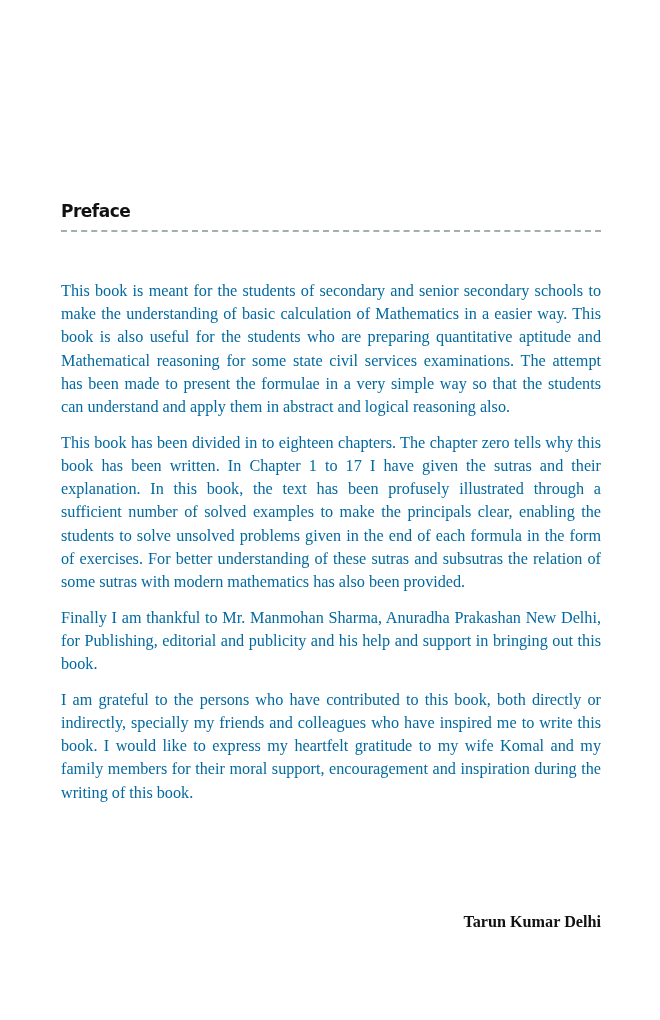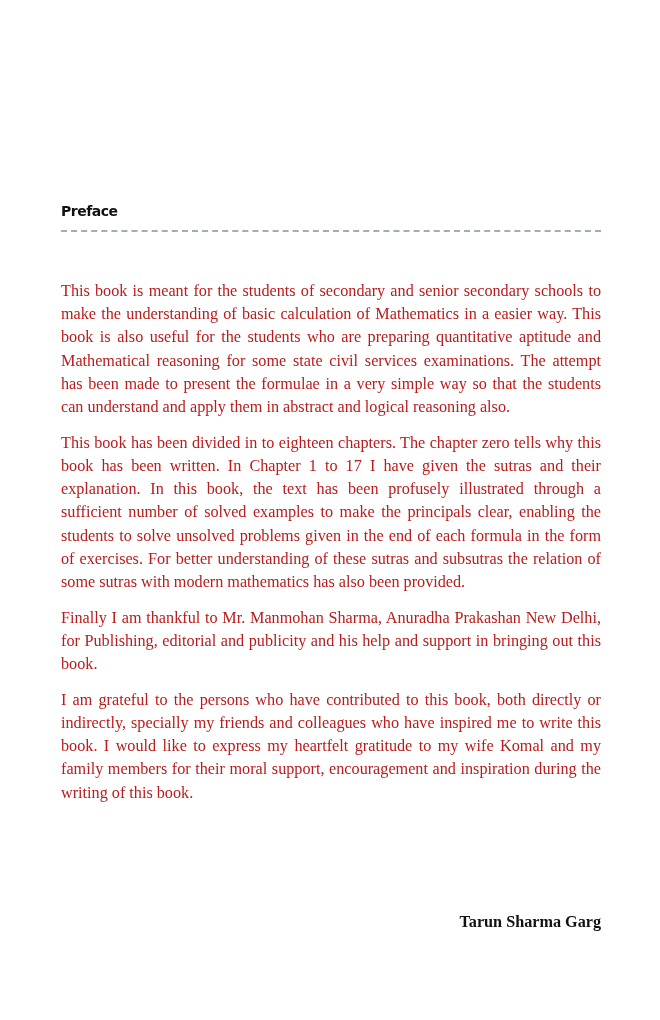--- a/index.html
+++ b/index.html
@@ -19,42 +19,42 @@
       top: 0;
       width: 540px;
     }
     .title {
       position: absolute;
       top: 196px;
       left: 0;
       margin: 0;
       font-family: "DejaVu Sans", "Liberation Sans", sans-serif;
       font-weight: bold;
-      font-size: 14px;
+      font-size: 17px;
       letter-spacing: -0.5px;
       color: #111111;
       line-height: 30px;
     }
     .rule {
       position: absolute;
       top: 230px;
       left: 0;
       width: 540px;
       height: 0;
       border-top: 2px dashed #a3afaf;
     }
     .body {
       position: absolute;
       top: 280px;
       left: 0;
       width: 540px;
       font-family: "Liberation Serif", "DejaVu Serif", serif;
       font-size: 16.2px;
       line-height: 23.2px;
-      color: #b91c1c;
+      color: #0369a1;
     }
     .para {
       margin: 0 0 12.5px 0;
       text-align: justify;
     }
     .signature {
       position: absolute;
       top: 911px;
       right: 0;
       font-family: "Liberation Serif", "DejaVu Serif", serif;
@@ -71,14 +71,14 @@
   <h1 class="title">Preface</h1>
   <div class="rule"></div>
 
   <div class="body">
     <p class="para">This book is meant for the students of secondary and senior secondary schools to make the understanding of basic calculation of Mathematics in a easier way.  This book is also useful for the students who are preparing quantitative aptitude and Mathematical reasoning for some state civil services examinations. The attempt has been made to present the formulae in a very simple way so that the students can understand  and apply them in abstract and logical reasoning also.</p>
     <p class="para">This book has been divided in to eighteen chapters.  The chapter zero tells why this book has been written. In Chapter 1 to 17 I have given the sutras and their explanation. In this book, the text has been profusely illustrated through a sufficient number of solved examples to make the principals clear, enabling the students to solve unsolved problems given in the end of each formula in the form of exercises. For better understanding of these sutras and subsutras the relation of some  sutras with modern mathematics has also been provided.</p>
     <p class="para">Finally I am thankful to Mr. Manmohan Sharma, Anuradha Prakashan New Delhi,  for Publishing, editorial and publicity and his help and support in bringing out this book.</p>
     <p class="para">I am grateful to the persons who have contributed to this book, both directly or indirectly, specially my friends and colleagues who have inspired me to write this book. I would like to express my heartfelt gratitude to my wife Komal and my family members for their moral support, encouragement and inspiration during the writing of this book.</p>
   </div>
 
-  <div class="signature">Tarun Sharma Garg</div>
+  <div class="signature">Tarun Kumar Delhi</div>
 </div>
 
 </body></html>

